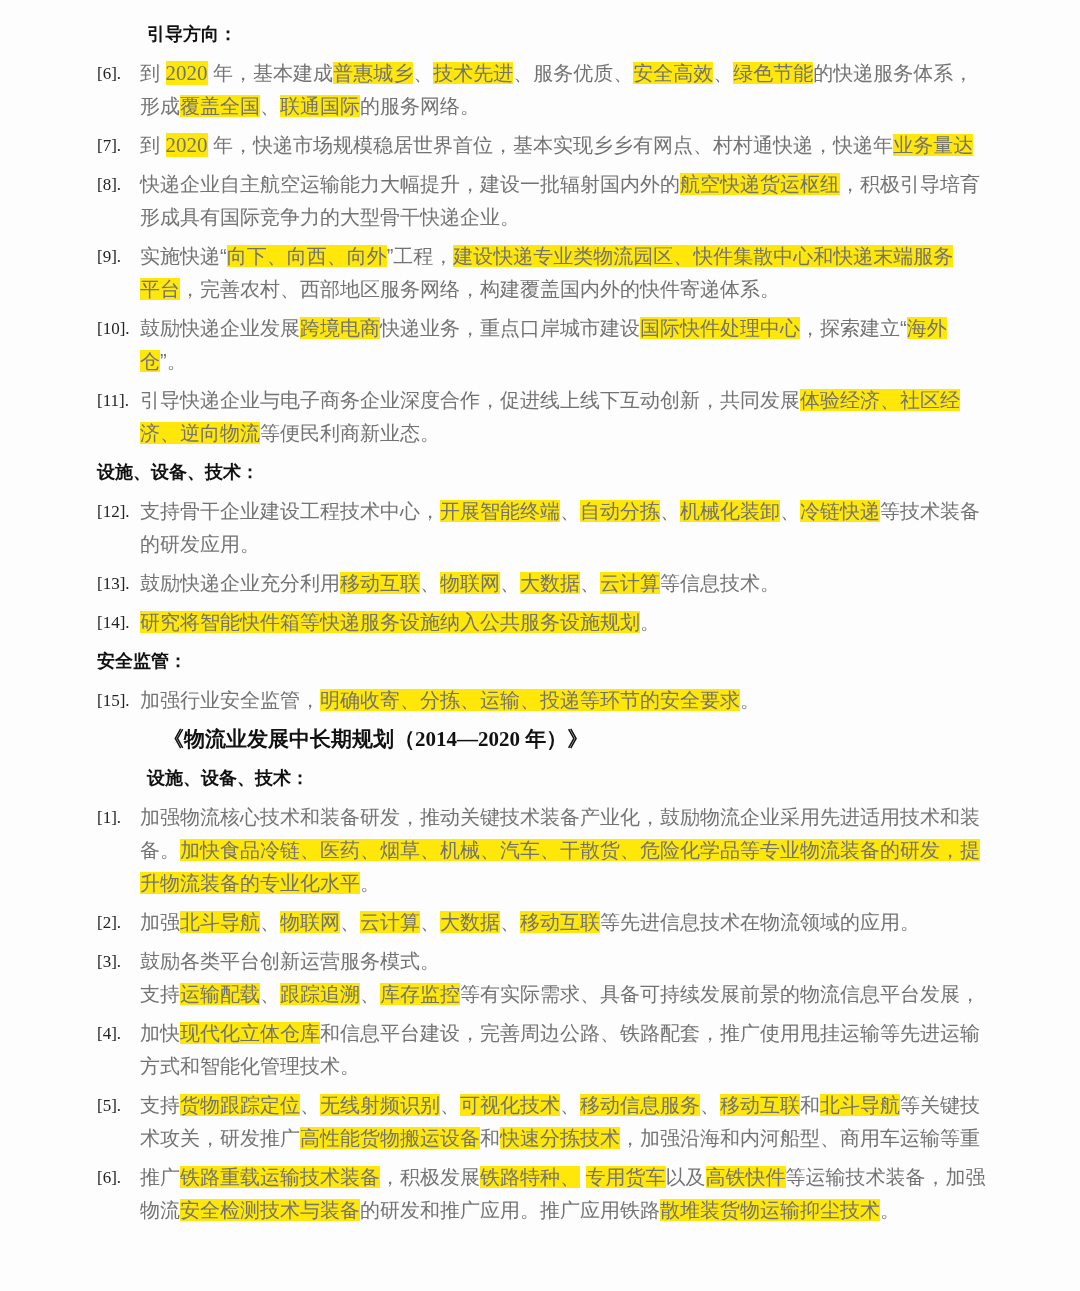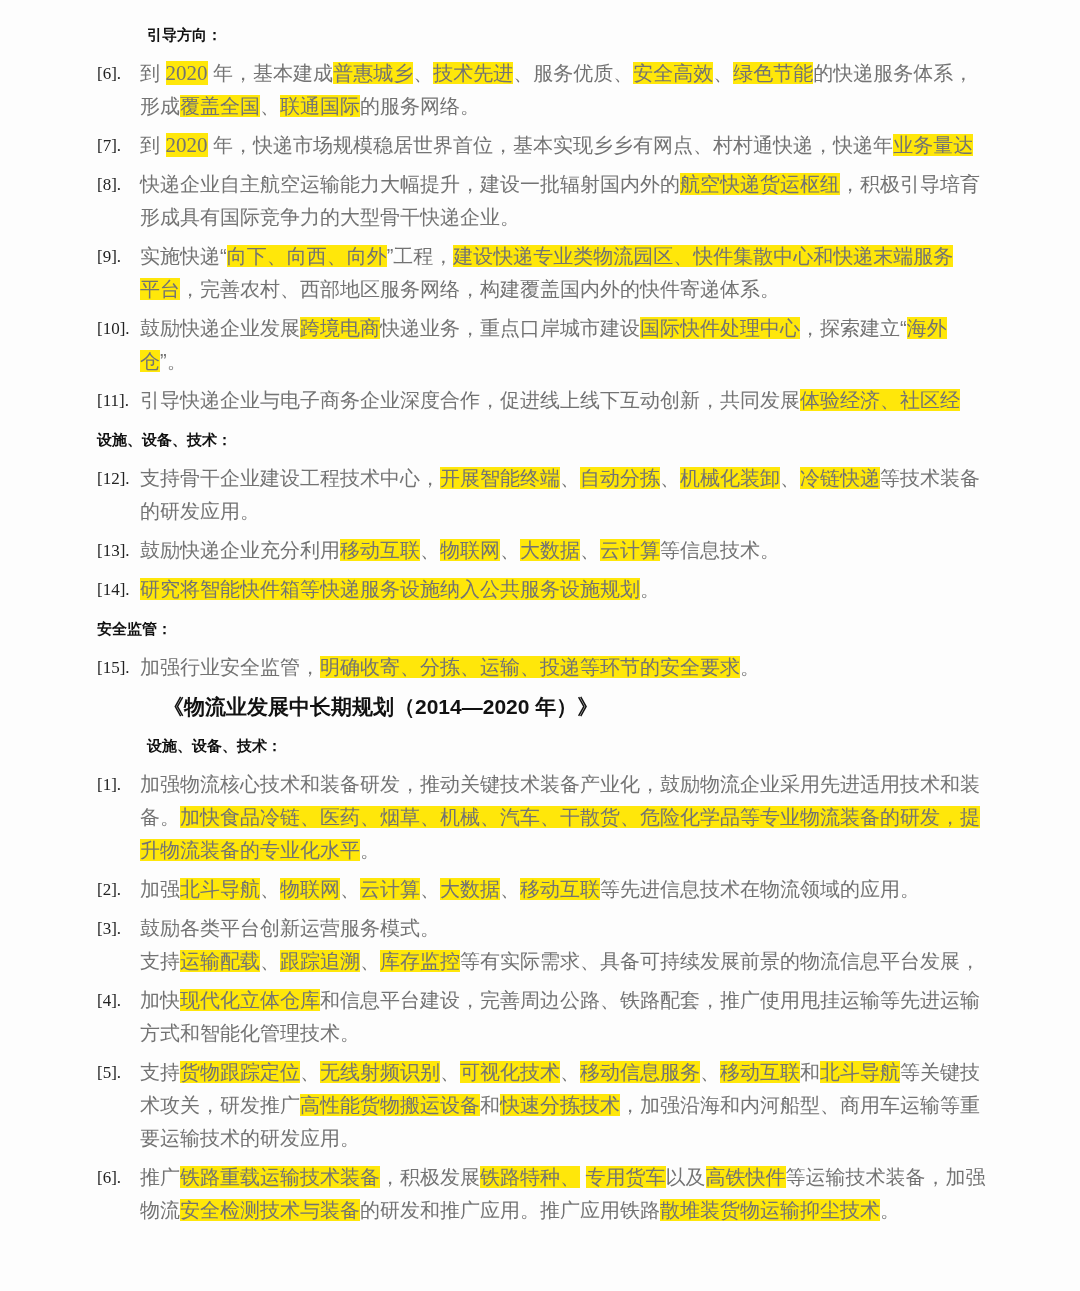--- a/index.html
+++ b/index.html
@@ -13,29 +13,29 @@
     width: 1080px;
     height: 1291px;
     background: #fdfdfd;
     overflow: hidden;
     box-sizing: border-box;
     padding: 18px 70px 10px 97px;
     color: #1c1c1c;
   }
   .block { margin: 0 0 6px 0; }
   .heading {
-    font-size: 15px;
+    font-size: 18px;
     font-weight: bold;
     line-height: 33px;
     color: #111;
     white-space: nowrap;
   }
   .heading.indent { margin-left: 50px; }
   .doc-title {
-    font-family: Liberation Sans, sans-serif;
+    font-family: Liberation Serif, serif;
     font-size: 21px;
     font-weight: bold;
     line-height: 33px;
     margin-left: 66px;
     color: #111;
     white-space: nowrap;
   }
   .item { display: flex; align-items: flex-start; }
   .num-col {
     flex: 0 0 43px;
@@ -94,20 +94,21 @@
         <div class="num-col">[10].</div>
         <div class="text-col">
           <div class="line"><span>鼓励快递企业发展</span><span class="hl">跨境电商</span><span>快递业务，重点口岸城市建设</span><span class="hl">国际快件处理中心</span><span>，探索建立“</span><span class="hl">海外</span></div>
           <div class="line"><span class="hl">仓</span><span>”。</span></div>
         </div>
       </div>
       <div class="block item">
         <div class="num-col">[11].</div>
         <div class="text-col">
           <div class="line"><span>引导快递企业与电子商务企业深度合作，促进线上线下互动创新，共同发展</span><span class="hl">体验经济、社区经</span></div>
+          <div class="line"><span class="hl">济、逆向物流</span><span>等便民利商新业态。</span></div>
         </div>
       </div>
       <div class="block heading">设施、设备、技术：</div>
       <div class="block item">
         <div class="num-col">[12].</div>
         <div class="text-col">
           <div class="line"><span>支持骨干企业建设工程技术中心，</span><span class="hl">开展智能终端</span><span>、</span><span class="hl">自动分拣</span><span>、</span><span class="hl">机械化装卸</span><span>、</span><span class="hl">冷链快递</span><span>等技术装备</span></div>
           <div class="line"><span>的研发应用。</span></div>
         </div>
       </div>
@@ -158,21 +159,20 @@
         <div class="text-col">
           <div class="line"><span>加快</span><span class="hl">现代化立体仓库</span><span>和信息平台建设，完善周边公路、铁路配套，推广使用甩挂运输等先进运输</span></div>
           <div class="line"><span>方式和智能化管理技术。</span></div>
         </div>
       </div>
       <div class="block item">
         <div class="num-col">[5].</div>
         <div class="text-col">
           <div class="line"><span>支持</span><span class="hl">货物跟踪定位</span><span>、</span><span class="hl">无线射频识别</span><span>、</span><span class="hl">可视化技术</span><span>、</span><span class="hl">移动信息服务</span><span>、</span><span class="hl">移动互联</span><span>和</span><span class="hl">北斗导航</span><span>等关键技</span></div>
           <div class="line"><span>术攻关，研发推广</span><span class="hl">高性能货物搬运设备</span><span>和</span><span class="hl">快速分拣技术</span><span>，加强沿海和内河船型、商用车运输等重</span></div>
-          <div class="line"><span>要运输技术的研发应用。</span></div>
         </div>
       </div>
       <div class="block item">
         <div class="num-col">[6].</div>
         <div class="text-col">
           <div class="line"><span>推广</span><span class="hl">铁路重载运输技术装备</span><span>，积极发展</span><span class="hl">铁路特种、</span><span> </span><span class="hl">专用货车</span><span>以及</span><span class="hl">高铁快件</span><span>等运输技术装备，加强</span></div>
           <div class="line"><span>物流</span><span class="hl">安全检测技术与装备</span><span>的研发和推广应用。推广应用铁路</span><span class="hl">散堆装货物运输抑尘技术</span><span>。</span></div>
         </div>
       </div>
     </div>

